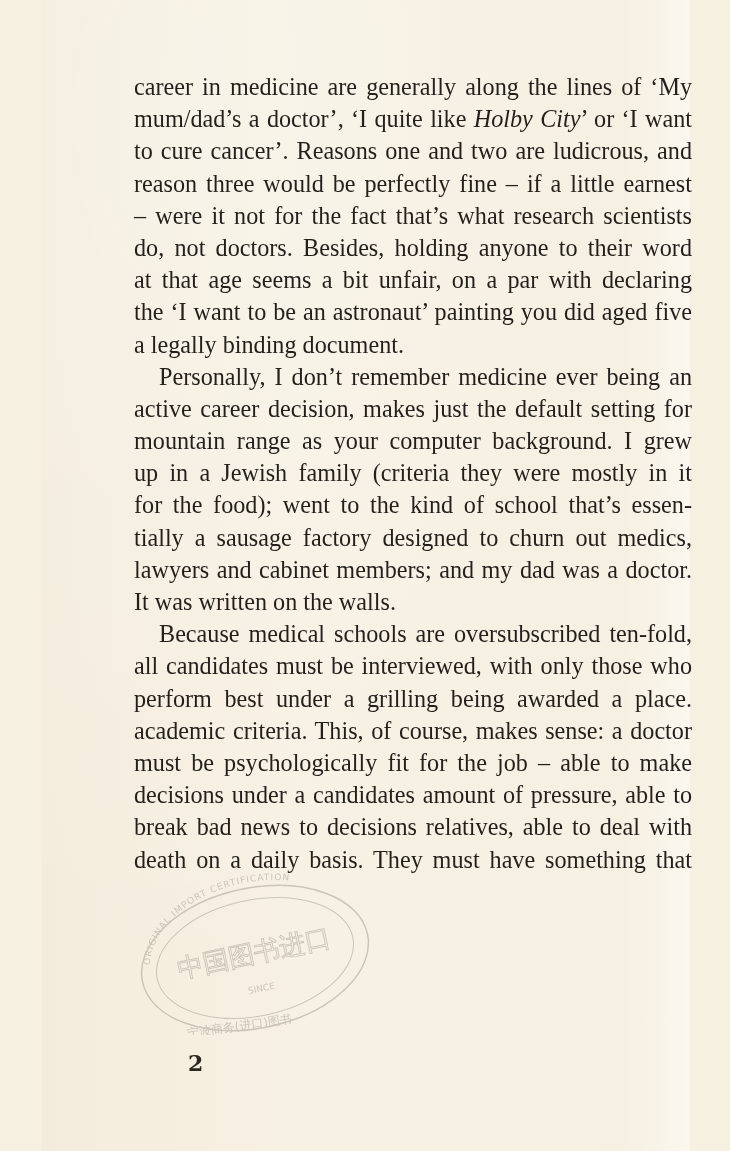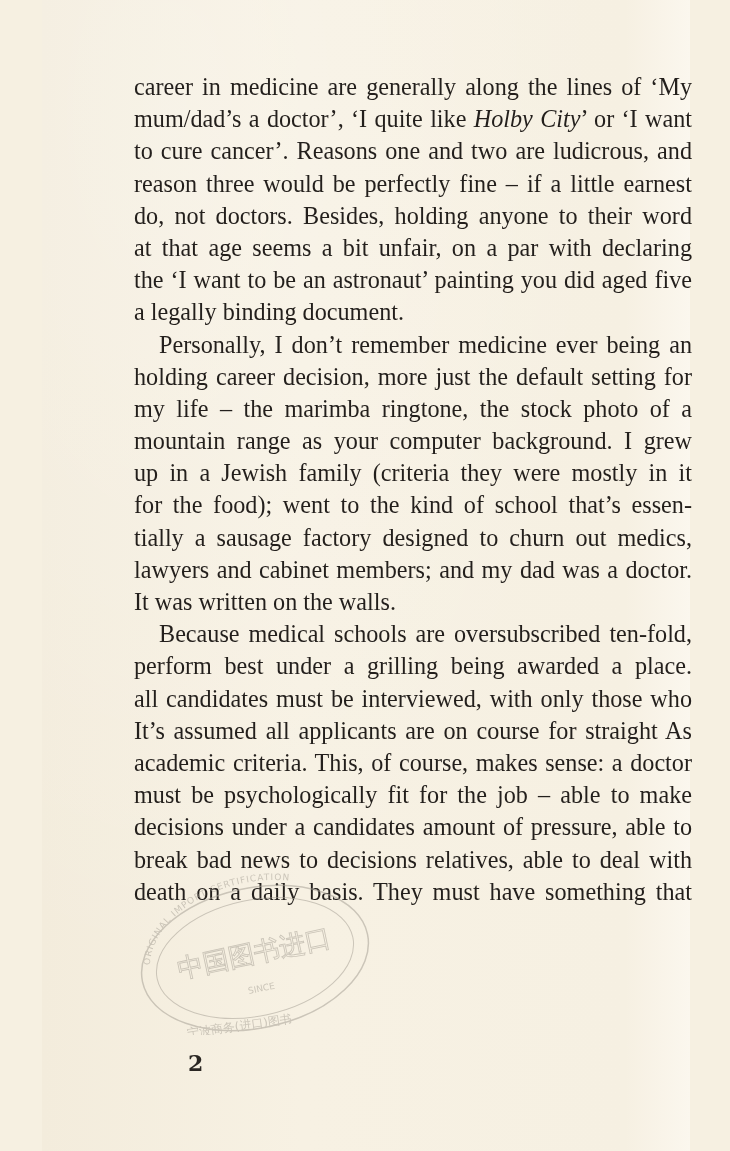--- a/index.html
+++ b/index.html
@@ -86,39 +86,39 @@
       <div class="line">
         <span class="inner">mum/dad’s a doctor’, ‘I quite like <em>Holby City</em>’ or ‘I want</span>
       </div>
       <div class="line">
         <span class="inner">to cure cancer’. Reasons one and two are ludicrous, and</span>
       </div>
       <div class="line">
         <span class="inner">reason three would be perfectly fine – if a little earnest</span>
       </div>
       <div class="line">
+        <span class="inner">– were it not for the fact that’s what research scientists</span>
+      </div>
+      <div class="line">
         <span class="inner">do, not doctors. Besides, holding anyone to their word</span>
       </div>
       <div class="line">
         <span class="inner">at that age seems a bit unfair, on a par with declaring</span>
       </div>
       <div class="line">
         <span class="inner">the ‘I want to be an astronaut’ painting you did aged five</span>
       </div>
       <div class="line last">
         <span class="inner">a legally binding document.</span>
       </div>
       <div class="line indent">
         <span class="inner">Personally, I don’t remember medicine ever being an</span>
       </div>
       <div class="line">
-        <span class="inner">holding career decision, more just the default setting for</span>
-      </div>
-      <div class="line">
-        <span class="inner">my life – the marimba ringtone, the stock photo of a</span>
+        <span class="inner">active career decision, makes just the default setting for</span>
       </div>
       <div class="line">
         <span class="inner">mountain range as your computer background. I grew</span>
       </div>
       <div class="line">
         <span class="inner">up in a Jewish family (criteria they were mostly in it</span>
       </div>
       <div class="line">
         <span class="inner">for the food); went to the kind of school that’s essen-</span>
       </div>
@@ -128,27 +128,24 @@
       <div class="line">
         <span class="inner">lawyers and cabinet members; and my dad was a doctor.</span>
       </div>
       <div class="line last">
         <span class="inner">It was written on the walls.</span>
       </div>
       <div class="line indent">
         <span class="inner">Because medical schools are oversubscribed ten-fold,</span>
       </div>
       <div class="line">
-        <span class="inner">perform best under a grilling being awarded a place.</span>
-      </div>
-      <div class="line">
         <span class="inner">all candidates must be interviewed, with only those who</span>
       </div>
       <div class="line">
-        <span class="inner">It’s assumed all applicants are on course for straight As</span>
+        <span class="inner">perform best under a grilling being awarded a place.</span>
       </div>
       <div class="line">
         <span class="inner">academic criteria. This, of course, makes sense: a doctor</span>
       </div>
       <div class="line">
         <span class="inner">must be psychologically fit for the job – able to make</span>
       </div>
       <div class="line">
         <span class="inner">decisions under a candidates amount of pressure, able to</span>
       </div>

